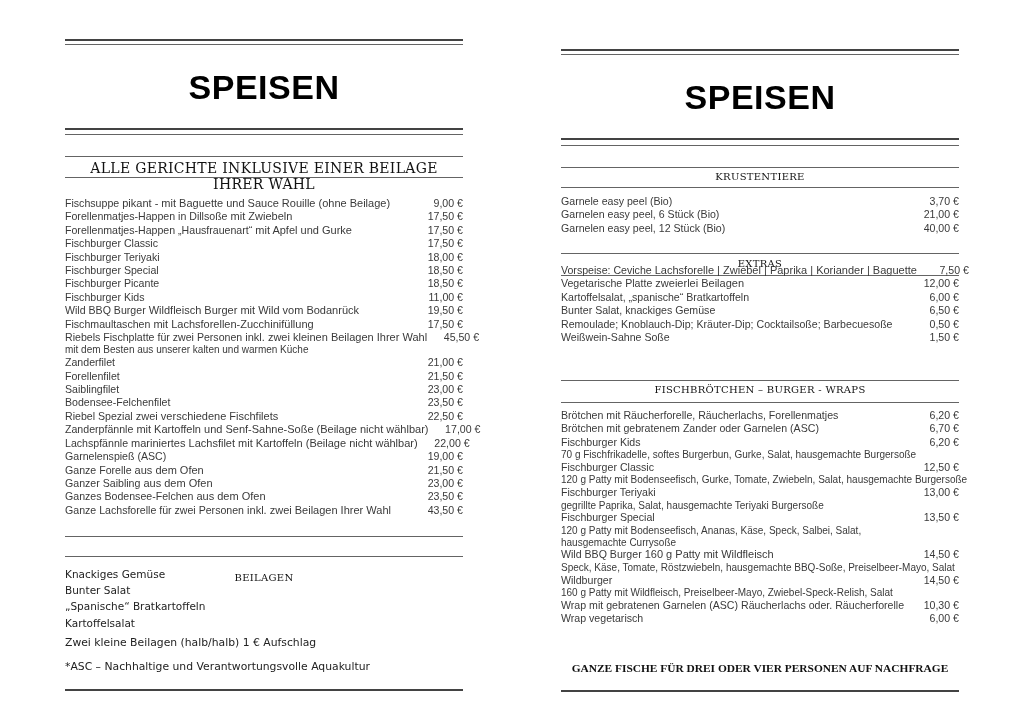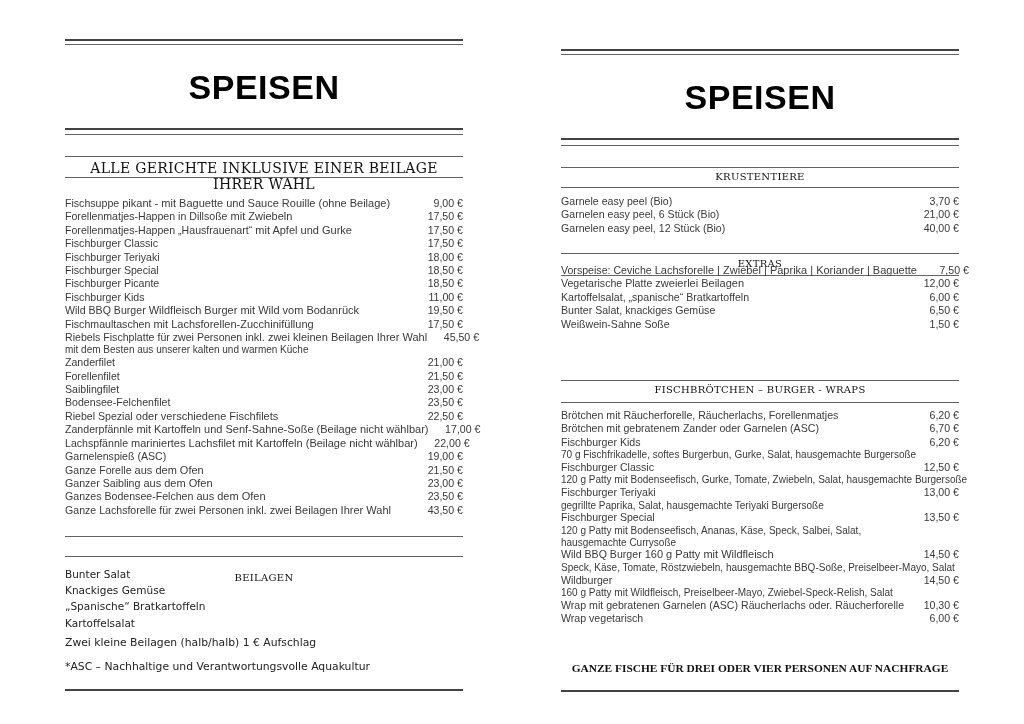--- a/index.html
+++ b/index.html
@@ -92,21 +92,21 @@
       </div>
       <div class="row">
         <span class="name"><span>Saiblingfilet</span></span>
         <span class="price">23,00 €</span>
       </div>
       <div class="row">
         <span class="name"><span>Bodensee-Felchenfilet</span></span>
         <span class="price">23,50 €</span>
       </div>
       <div class="row">
-        <span class="name"><span>Riebel Spezial</span><small> oder verschiedene Fischfilets</small></span>
+        <span class="name"><span>Riebel Spezial</span><small> zwei verschiedene Fischfilets</small></span>
         <span class="price">22,50 €</span>
       </div>
       <div class="row">
         <span class="name"><span>Zanderpfännle</span><small> mit Kartoffeln und Senf-Sahne-Soße (Beilage nicht wählbar)</small></span>
         <span class="price">17,00 €</span>
       </div>
       <div class="row">
         <span class="name"><span>Lachspfännle</span><small> mariniertes Lachsfilet mit Kartoffeln (Beilage nicht wählbar)</small></span>
         <span class="price">22,00 €</span>
       </div>
@@ -129,22 +129,22 @@
       <div class="row">
         <span class="name"><span>Ganze Lachsforelle für zwei Personen</span><small> inkl. zwei Beilagen Ihrer Wahl</small></span>
         <span class="price">43,50 €</span>
       </div>
     </div>
 
   <div class="rule thin" style="top:536px;"></div>
   <div class="heading" style="top:572px;text-align:center;">BEILAGEN</div>
   <div class="rule thin" style="top:556px;"></div>
   <div class="sides" id="left-sides" style="top:566px;">
+      <div>Knackiges Gemüse</div>
       <div>Bunter Salat</div>
-      <div>Knackiges Gemüse</div>
       <div>„Spanische“ Bratkartoffeln</div>
       <div>Kartoffelsalat</div>
     </div>
   <div class="note" style="top:636px;">Zwei kleine Beilagen (halb/halb) 1 € Aufschlag</div>
   <div class="note" style="top:660px;">*ASC – Nachhaltige und Verantwortungsvolle Aquakultur</div>
   <div class="rule" style="top:689px;"></div>
 </div>
 
 <div class="page right-page" style="height:724px;">
   <div class="rule" style="top:49px;"></div>
@@ -185,20 +185,24 @@
       </div>
       <div class="row">
         <span class="name"><span>Kartoffelsalat, „spanische“ Bratkartoffeln</span></span>
         <span class="price">6,00 €</span>
       </div>
       <div class="row">
         <span class="name"><span>Bunter Salat, knackiges Gemüse</span></span>
         <span class="price">6,50 €</span>
       </div>
       <div class="row">
+        <span class="name"><span>Remoulade; Knoblauch-Dip; Kräuter-Dip; Cocktailsoße; Barbecuesoße</span></span>
+        <span class="price">0,50 €</span>
+      </div>
+      <div class="row">
         <span class="name"><span>Weißwein-Sahne Soße</span></span>
         <span class="price">1,50 €</span>
       </div>
     </div>
 
   <div class="rule thin" style="top:380px;"></div>
   <div class="heading" style="top:384px;">FISCHBRÖTCHEN – BURGER - WRAPS</div>
   <div class="rule thin" style="top:402px;"></div>
   <div class="items" id="right-burger" style="top:409px;">
       <div class="row">

